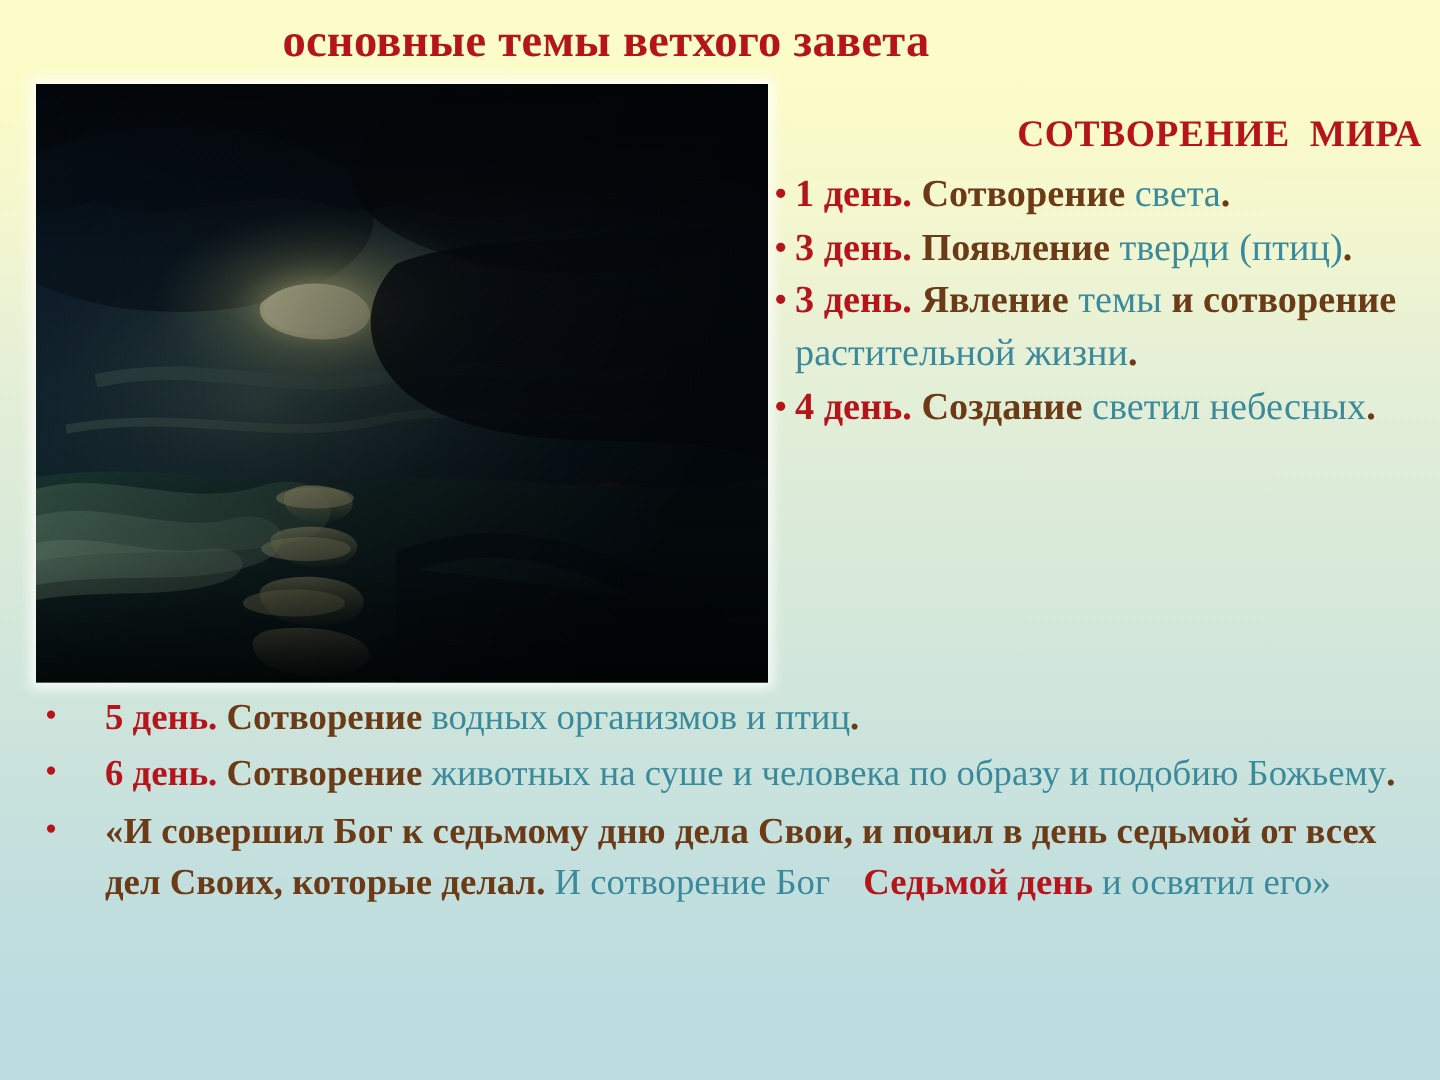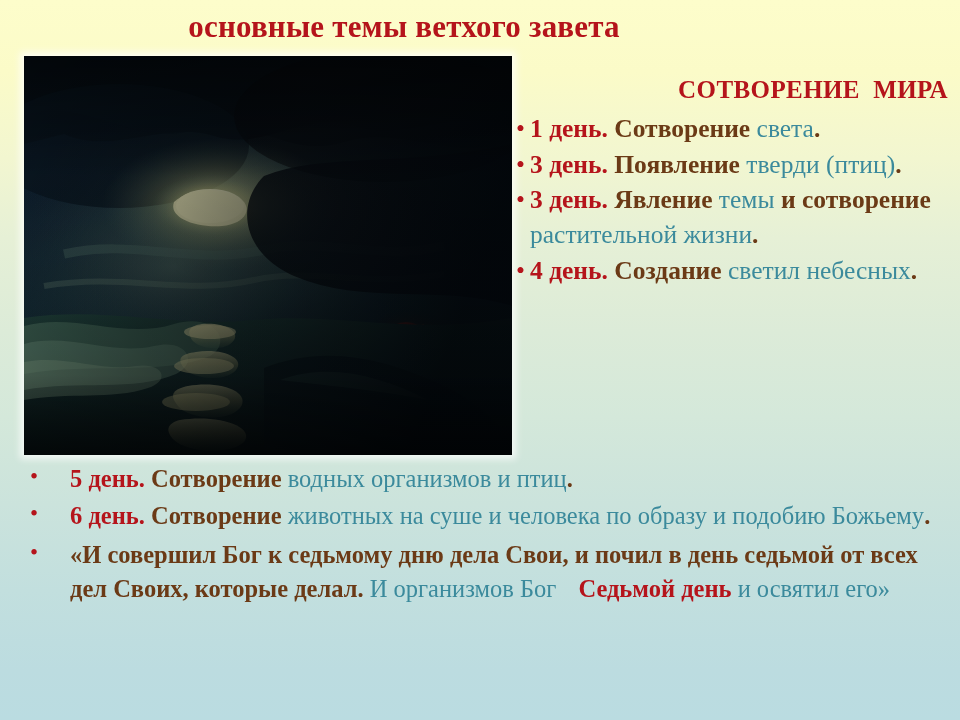--- a/index.html
+++ b/index.html
@@ -267,17 +267,17 @@
 
     <div class="bl-item">
       <span class="bullet">•</span><span class="daynum">5 день.</span><span class="plain"> Сотворение </span><span class="hl">водных организмов и птиц</span><span class="plain">.</span>
     </div>
 
     <div class="bl-item">
       <span class="bullet">•</span><span class="daynum">6 день.</span><span class="plain"> Сотворение </span><span class="hl">животных на суше и человека по образу и подобию Божьему</span><span class="plain">.</span>
     </div>
 
     <div class="bl-item quote">
-      <span class="bullet">•</span><span class="plain"> «И совершил Бог к седьмому дню дела Свои, и почил в день седьмой от всех дел Своих, которые делал. </span><span class="hl">И организмов Бог </span><span class="seventh">Седьмой день</span><span class="hl"> и освятил его»</span>
+      <span class="bullet">•</span><span class="plain"> «И совершил Бог к седьмому дню дела Свои, и почил в день седьмой от всех дел Своих, которые делал. </span><span class="hl">И сотворение Бог </span><span class="seventh">Седьмой день</span><span class="hl"> и освятил его»</span>
     </div>
 
   </div>
 </div>
 
 </body></html>

